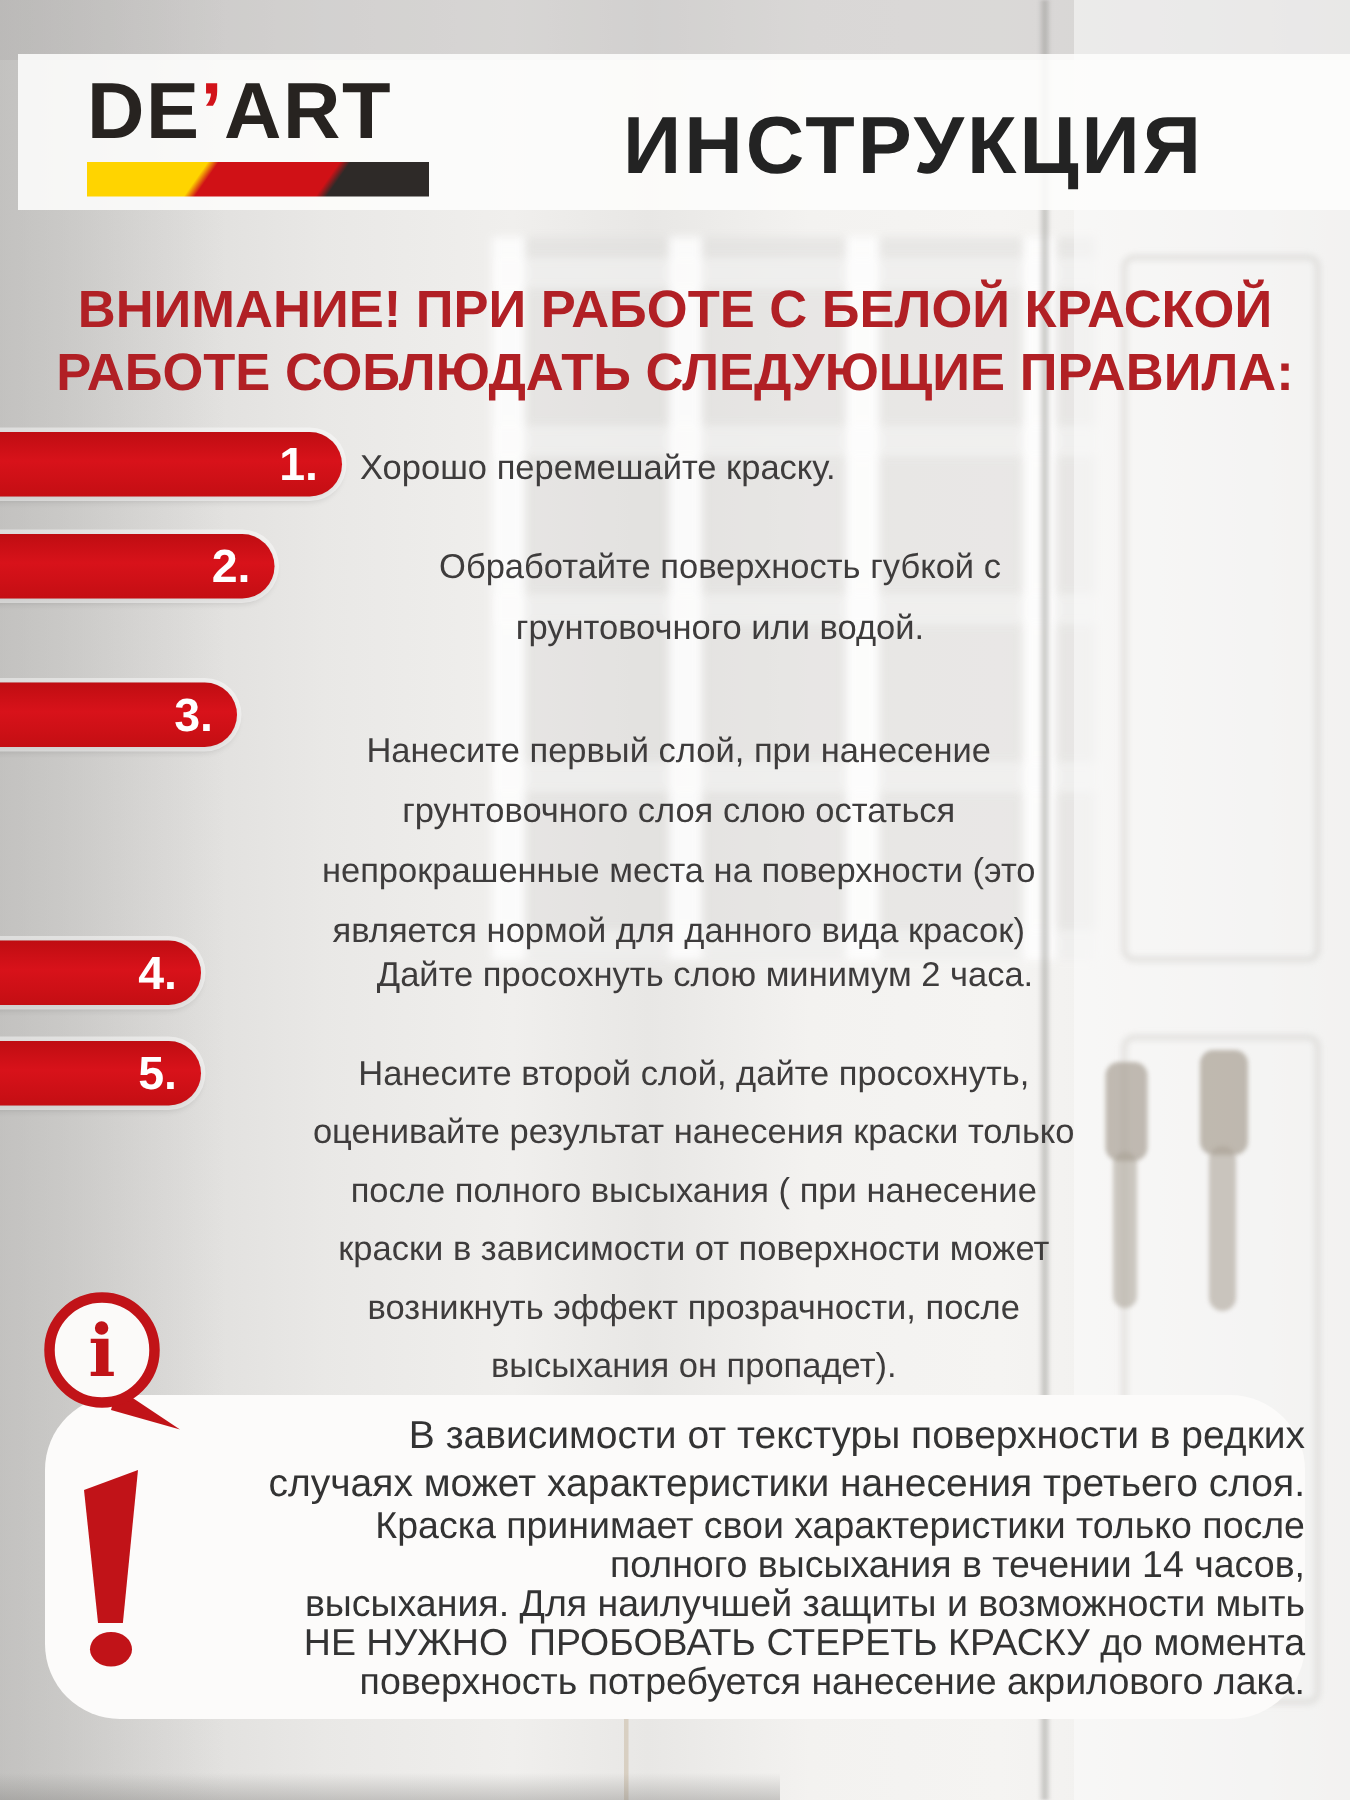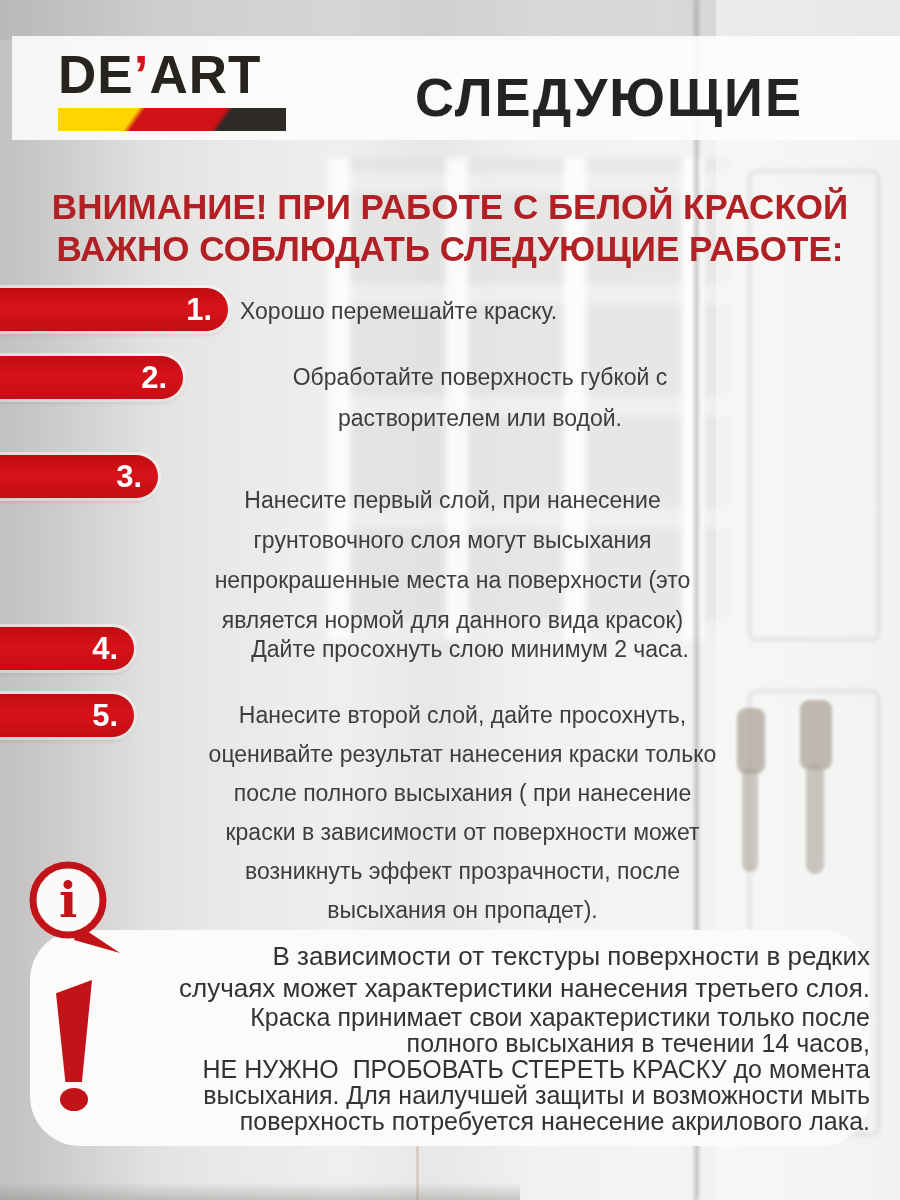--- a/index.html
+++ b/index.html
@@ -92,26 +92,26 @@
   <div class="abs handle-part h2p"></div>
   <div class="abs handle-part h2s"></div>
   <div class="abs floor-line"></div>
   <div class="abs bottom-shade"></div>
 
   <div class="abs band z2">
     <div class="abs logo">
       <div class="logo-text"><span>DE</span><span class="apos">’</span><span>ART</span></div>
       <div class="logo-stripe"></div>
     </div>
-    <div class="abs title">СЛЕДУЮЩИЕ</div>
+    <div class="abs title">ИНСТРУКЦИЯ</div>
   </div>
 
   <div class="abs warning z3">
     <div class="line">ВНИМАНИЕ! ПРИ РАБОТЕ С БЕЛОЙ КРАСКОЙ</div>
-    <div class="line">ВАЖНО СОБЛЮДАТЬ СЛЕДУЮЩИЕ РАБОТЕ:</div>
+    <div class="line">РАБОТЕ СОБЛЮДАТЬ СЛЕДУЮЩИЕ ПРАВИЛА:</div>
   </div>
 
   <div class="ribbon r1 z3">
       <span class="num">1.</span>
     </div>
   <div class="ribbon r2 z3">
       <span class="num">2.</span>
     </div>
   <div class="ribbon r3 z3">
       <span class="num">3.</span>
@@ -121,25 +121,25 @@
     </div>
   <div class="ribbon r5 z3">
       <span class="num">5.</span>
     </div>
 
   <div class="step-text t1 z3">
     <div class="line">Хорошо перемешайте краску.</div>
   </div>
   <div class="step-text t2 z3">
     <div class="line">Обработайте поверхность губкой с</div>
-    <div class="line">растворителем или водой.</div>
+    <div class="line">грунтовочного или водой.</div>
   </div>
   <div class="step-text t3 z3">
     <div class="line">Нанесите первый слой, при нанесение</div>
-    <div class="line">грунтовочного слоя могут высыхания</div>
+    <div class="line">грунтовочного слоя слою остаться</div>
     <div class="line">непрокрашенные места на поверхности (это</div>
     <div class="line">является нормой для данного вида красок)</div>
   </div>
   <div class="step-text t4 z3">
     <div class="line">Дайте просохнуть слою минимум 2 часа.</div>
   </div>
   <div class="step-text t5 z3">
     <div class="line">Нанесите второй слой, дайте просохнуть,</div>
     <div class="line">оценивайте результат нанесения краски только</div>
     <div class="line">после полного высыхания ( при нанесение</div>
@@ -149,22 +149,22 @@
   </div>
 
   <div class="abs note-box z3">
     <div class="note n1">
       <div class="line">В зависимости от текстуры поверхности в редких</div>
       <div class="line">случаях может характеристики нанесения третьего слоя.</div>
     </div>
     <div class="note n2">
       <div class="line">Краска принимает свои характеристики только после</div>
       <div class="line">полного высыхания в течении 14 часов,</div>
+      <div class="line">высыхания. Для наилучшей защиты и возможности мыть</div>
       <div class="line">НЕ НУЖНО  ПРОБОВАТЬ СТЕРЕТЬ КРАСКУ до момента</div>
-      <div class="line">высыхания. Для наилучшей защиты и возможности мыть</div>
       <div class="line">поверхность потребуется нанесение акрилового лака.</div>
     </div>
   </div>
 
   <svg class="abs info-svg" width="124" height="104" viewBox="0 0 124 104">
     <path d="M58,69 L100,97 L54,84 Z" fill="#c11318"></path>
     <circle cx="48" cy="44" r="35" fill="#fbfaf9" stroke="#c11318" stroke-width="7"></circle>
     <text x="48" y="61" text-anchor="middle" font-family="DejaVu Serif, serif" font-weight="bold" font-size="48" fill="#c11318">i</text>
   </svg>
 

